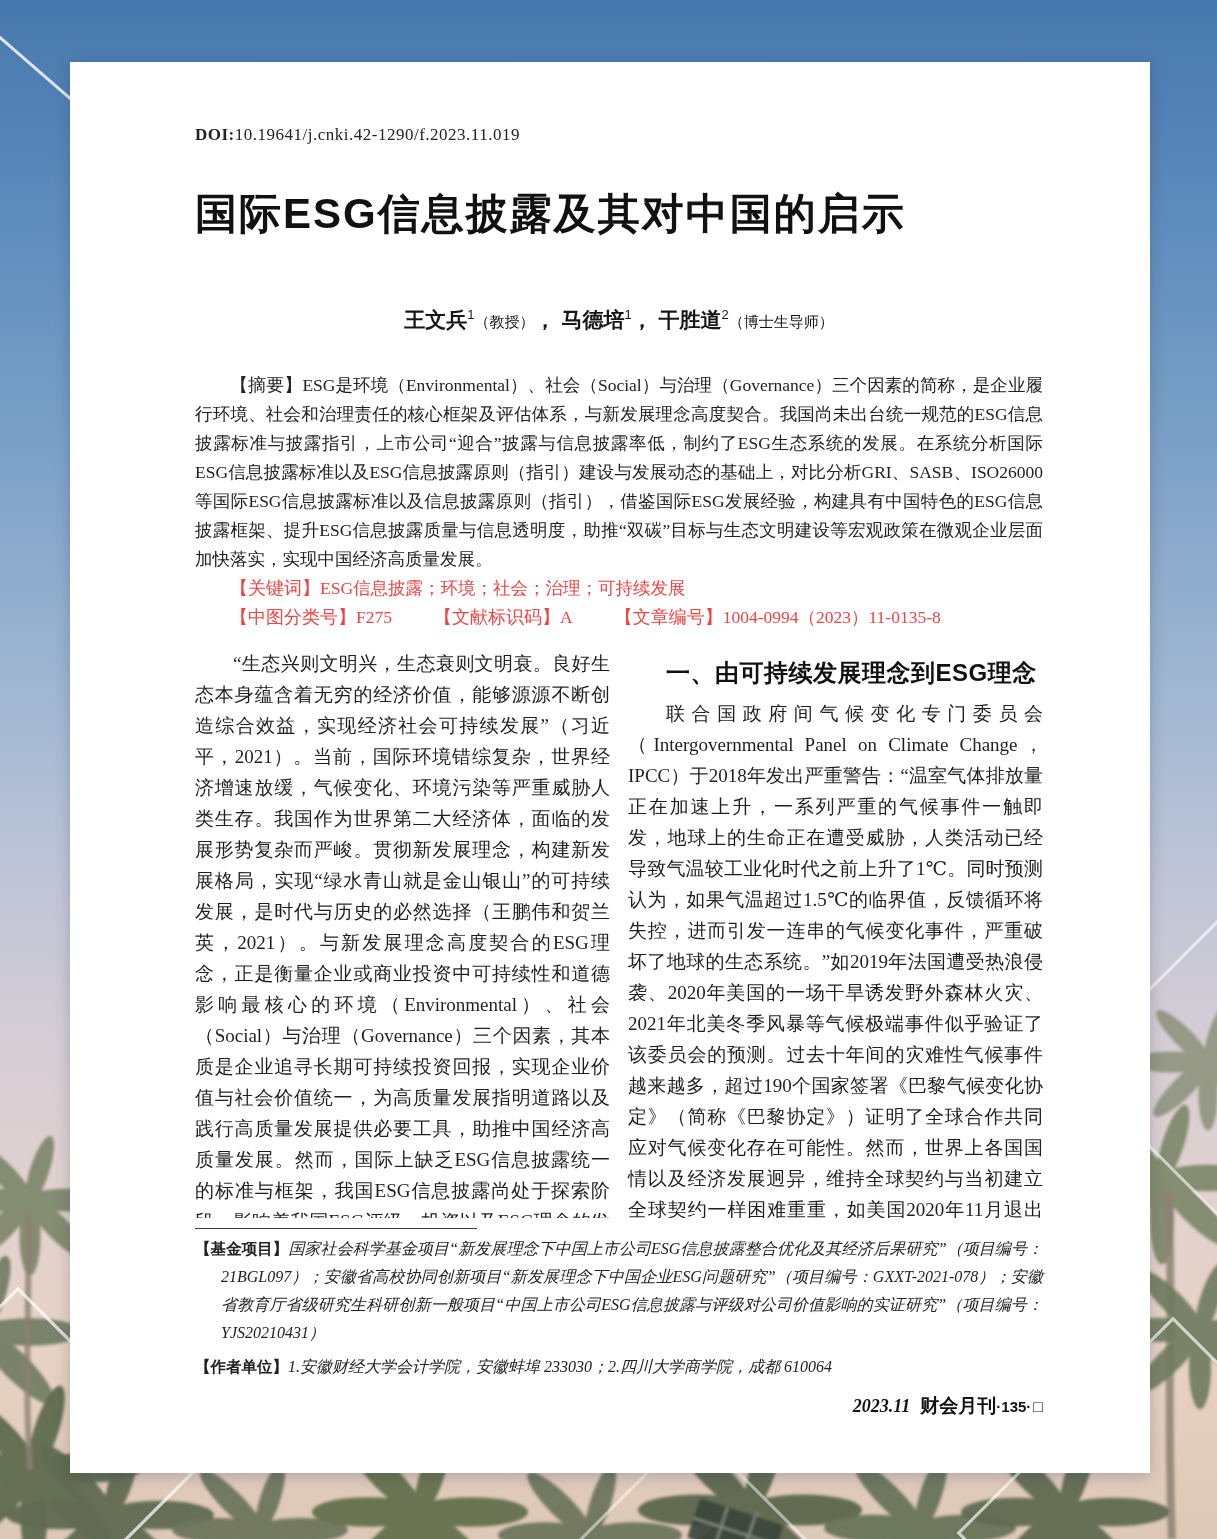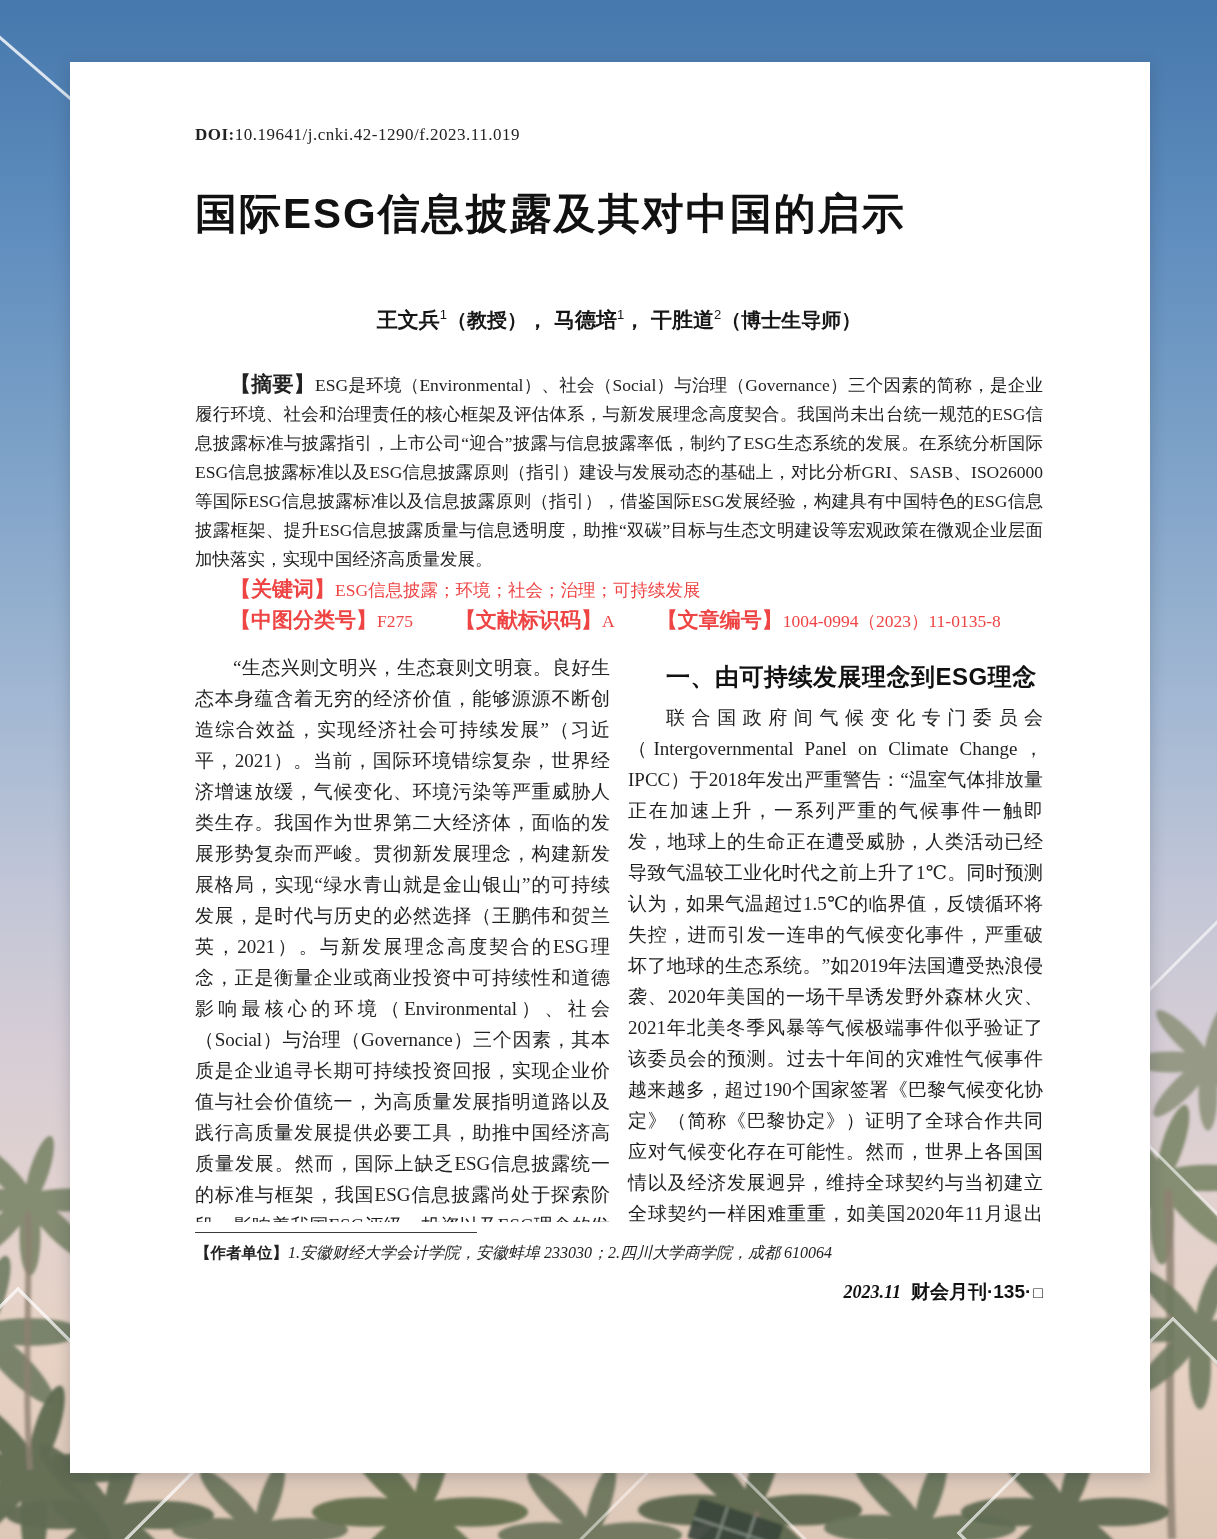--- a/index.html
+++ b/index.html
@@ -36,25 +36,25 @@
   .title{
     margin:40px 0 0;font-family:"Liberation Sans","DejaVu Sans",sans-serif;
     font-size:42px;line-height:56px;font-weight:700;text-align:left;
     letter-spacing:2px;color:#111;
   }
   .authors{
     margin:56px 0 0;text-align:center;font-family:"Liberation Sans","DejaVu Sans",sans-serif;
     font-size:21px;line-height:34px;font-weight:700;color:#161616;
   }
   .authors sup{font-size:13px;font-weight:400;}
-  .authors .a-note{font-size:20px;font-weight:700;}
+  .authors .a-note{font-size:15px;font-weight:400;}
   .front{
     margin:32px 0 0;font-size:17.5px;line-height:29px;text-align:justify;color:#222;
   }
-  .front .blabel{font-weight:bold;font-family:"Liberation Sans","DejaVu Sans",sans-serif;font-size:21px;}
+  .front .blabel{font-weight:normal;font-family:"Liberation Sans","DejaVu Sans",sans-serif;font-size:18px;}
   .indent2{text-indent:35px;}
   .keywords,.classification{margin:0;font-size:17.5px;line-height:29px;color:#ef4444;}
   .classification .cls-item{margin-right:42px;}
   .classification .cls-item:last-child{margin-right:0;}
   
   .columns{display:flex;gap:18px;margin-top:16px;height:570px;overflow:hidden;}
   .col{width:415px;}
   .body-para{
     margin:0;font-size:19px;line-height:31px;text-align:justify;color:#1f1f1f;
   }
@@ -73,21 +73,21 @@
   }
   .footnote .fn-label{
     font-style:normal;font-weight:700;
     font-family:"Liberation Sans","DejaVu Sans",sans-serif;font-size:15.5px;
   }
   .page-footer{
     margin:12px 0 0;text-align:right;font-size:18px;color:#111;line-height:26px;
   }
   .f-issue{font-style:italic;font-weight:600;margin-right:10px;}
   .f-journal{font-family:"Liberation Sans","DejaVu Sans",sans-serif;font-weight:700;font-size:19px;}
-  .f-page{font-family:"Liberation Sans","DejaVu Sans",sans-serif;font-weight:700;font-size:19px;}
+  .f-page{font-family:"Liberation Sans","DejaVu Sans",sans-serif;font-weight:700;font-size:15px;}
   .f-box{font-size:16px;margin-left:2px;}
 </style>
 </head>
 <body>
 
 <div class="bg"></div>
 
 <svg class="palms" width="1217" height="1539" viewBox="0 0 1217 1539" xmlns="http://www.w3.org/2000/svg">
   <defs>
     <filter id="soft">
@@ -181,20 +181,21 @@
       <p class="body-para ind">“生态兴则文明兴，生态衰则文明衰。良好生态本身蕴含着无穷的经济价值，能够源源不断创造综合效益，实现经济社会可持续发展”（习近平，2021）。当前，国际环境错综复杂，世界经济增速放缓，气候变化、环境污染等严重威胁人类生存。我国作为世界第二大经济体，面临的发展形势复杂而严峻。贯彻新发展理念，构建新发展格局，实现“绿水青山就是金山银山”的可持续发展，是时代与历史的必然选择（王鹏伟和贺兰英，2021）。与新发展理念高度契合的ESG理念，正是衡量企业或商业投资中可持续性和道德影响最核心的环境（Environmental）、社会（Social）与治理（Governance）三个因素，其本质是企业追寻长期可持续投资回报，实现企业价值与社会价值统一，为高质量发展指明道路以及践行高质量发展提供必要工具，助推中国经济高质量发展。然而，国际上缺乏ESG信息披露统一的标准与框架，我国ESG信息披露尚处于探索阶段，影响着我国ESG评级、投资以及ESG理念的发展。鉴于此，本文系统梳理分析当前全球报告倡议组织（Global Reporting Initiative，GRI）、可持续会计准则委员会（Sustainability Accounting Standards Board，SASB）、国际标准化组织（International Organization for Standardization，ISO）等制定的国际主流ESG信息披露标准及其最新动态，比较分析国际主流ESG信息披露原则（指引）、范围</p>
     </div>
     <div class="col">
       <h2 class="sec-heading">一、由可持续发展理念到ESG理念</h2>
       <p class="body-para ind">联合国政府间气候变化专门委员会（Intergovernmental Panel on Climate Change，IPCC）于2018年发出严重警告：“温室气体排放量正在加速上升，一系列严重的气候事件一触即发，地球上的生命正在遭受威胁，人类活动已经导致气温较工业化时代之前上升了1℃。同时预测认为，如果气温超过1.5℃的临界值，反馈循环将失控，进而引发一连串的气候变化事件，严重破坏了地球的生态系统。”如2019年法国遭受热浪侵袭、2020年美国的一场干旱诱发野外森林火灾、2021年北美冬季风暴等气候极端事件似乎验证了该委员会的预测。过去十年间的灾难性气候事件越来越多，超过190个国家签署《巴黎气候变化协定》（简称《巴黎协定》）证明了全球合作共同应对气候变化存在可能性。然而，世界上各国国情以及经济发展迥异，维持全球契约与当初建立全球契约一样困难重重，如美国2020年11月退出《巴黎协定》、2021年1月拜登宣布美国重返《巴黎协定》，进一步说明各国政府、民间组织与企</p>
     </div>
   </div>
 
   <div class="footnote-rule"></div>
 
+  <p class="footnote"><span class="fn-label">【基金项目】</span><span>国家社会科学基金项目“新发展理念下中国上市公司ESG信息披露整合优化及其经济后果研究”（项目编号：21BGL097）；安徽省高校协同创新项目“新发展理念下中国企业ESG问题研究”（项目编号：GXXT-2021-078）；安徽省教育厅省级研究生科研创新一般项目“中国上市公司ESG信息披露与评级对公司价值影响的实证研究”（项目编号：YJS20210431）</span></p>
 
   <p class="footnote"><span class="fn-label">【作者单位】</span><span>1.安徽财经大学会计学院，安徽蚌埠 233030；2.四川大学商学院，成都 610064</span></p>
 
   <p class="page-footer">
     <span class="f-issue">2023.11</span><span class="f-journal">财会月刊</span><span class="f-page">·135·</span><span class="f-box">□</span>
   </p>
 
 </div>
 
 </body></html>

